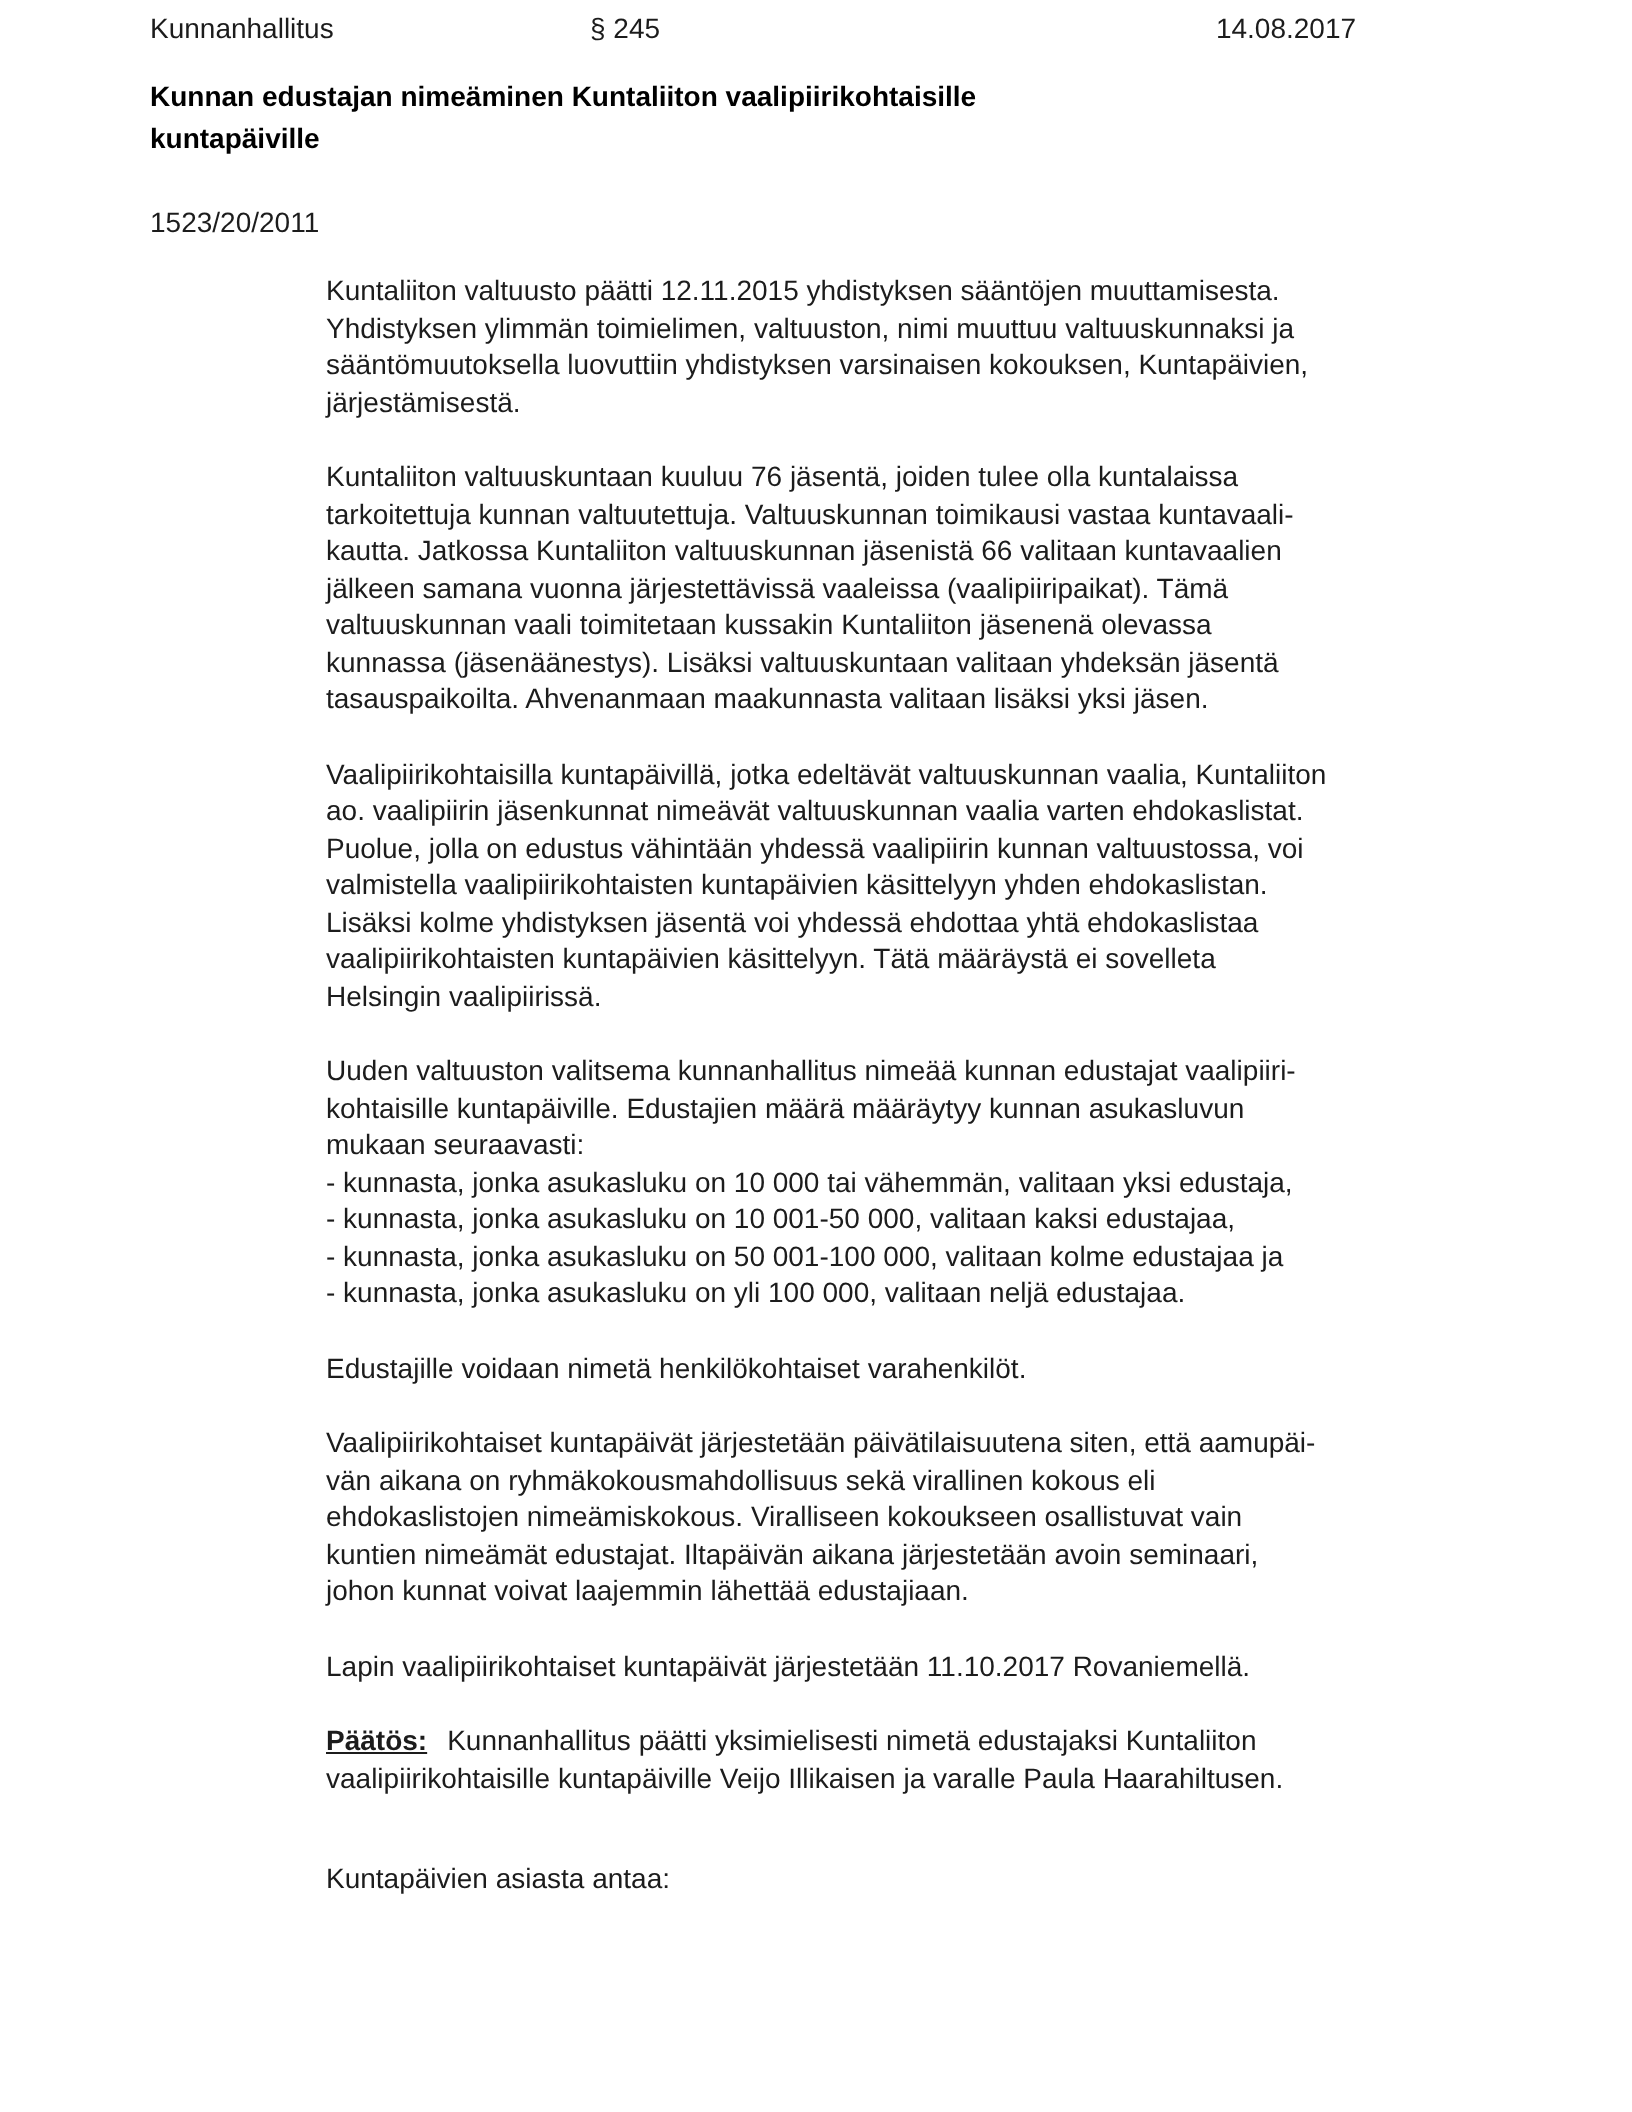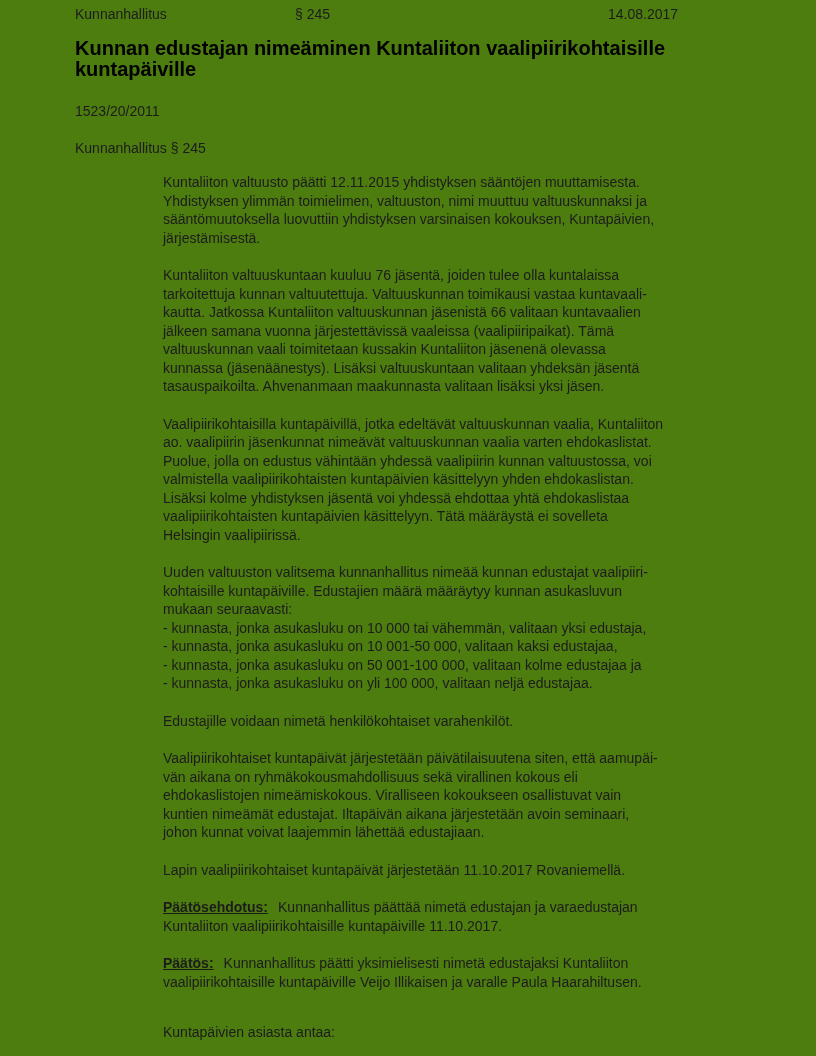--- a/index.html
+++ b/index.html
@@ -1,34 +1,34 @@
 <!DOCTYPE html>
 <html><head>
 <meta charset="utf-8">
 <style>
   html, body { margin: 0; padding: 0; background: #e8e8e8; }
   .page {
     width: 816px; height: 1056px;
     margin: 0 auto;
-    background: #4d7c0f;
+    background: #ffffff;
     color: #1c1c1c;
     font-family: "Liberation Sans", "DejaVu Sans", sans-serif;
     font-size: 14px;
     line-height: 18.5px;
     box-sizing: border-box;
     padding: 5px 50px 0 75px;
     overflow: hidden;
   }
   .hdr { display: flex; line-height: 18px; }
   .hdr-org { width: 220px; }
   .hdr-section { width: 225px; }
   .hdr-date { flex: 1; text-align: center; }
   .doc-title {
     margin: 15px 0 0 0;
-    font-size: 20px;
+    font-size: 14px;
     font-weight: 700;
     line-height: 21px;
     color: #000;
     white-space: pre-line;
   }
   .case-number { margin: 22px 0 0 0; line-height: 18px; }
   .section-ref { margin: 19px 0 0 0; line-height: 18px; }
   .doc-body { margin: 16px 0 0 88px; }
   .para { margin: 0 0 19px 0; white-space: pre-line; }
   .plabel {
@@ -48,21 +48,20 @@
     <span class="hdr-org">Kunnanhallitus</span>
     <span class="hdr-section">§ 245</span>
     <span class="hdr-date">14.08.2017</span>
   </div>
 
   <h1 class="doc-title">Kunnan edustajan nimeäminen Kuntaliiton vaalipiirikohtaisille
 kuntapäiville</h1>
 
   <p class="case-number">1523/20/2011</p>
 
-  <p class="section-ref">Kunnanhallitus § 245</p>
 
   <div class="doc-body">
 
     <p class="para">Kuntaliiton valtuusto päätti 12.11.2015 yhdistyksen sääntöjen muuttamisesta.
 Yhdistyksen ylimmän toimielimen, valtuuston, nimi muuttuu valtuuskunnaksi ja
 sääntömuutoksella luovuttiin yhdistyksen varsinaisen kokouksen, Kuntapäivien,
 järjestämisestä.</p>
 
     <p class="para">Kuntaliiton valtuuskuntaan kuuluu 76 jäsentä, joiden tulee olla kuntalaissa
 tarkoitettuja kunnan valtuutettuja. Valtuuskunnan toimikausi vastaa kuntavaali-
@@ -91,22 +90,20 @@
     <p class="para">Edustajille voidaan nimetä henkilökohtaiset varahenkilöt.</p>
 
     <p class="para">Vaalipiirikohtaiset kuntapäivät järjestetään päivätilaisuutena siten, että aamupäi-
 vän aikana on ryhmäkokousmahdollisuus sekä virallinen kokous eli
 ehdokaslistojen nimeämiskokous. Viralliseen kokoukseen osallistuvat vain
 kuntien nimeämät edustajat. Iltapäivän aikana järjestetään avoin seminaari,
 johon kunnat voivat laajemmin lähettää edustajiaan.</p>
 
     <p class="para">Lapin vaalipiirikohtaiset kuntapäivät järjestetään 11.10.2017 Rovaniemellä.</p>
 
-    <p class="para"><span class="plabel">Päätösehdotus:</span><span>Kunnanhallitus päättää nimetä edustajan ja varaedustajan
-Kuntaliiton vaalipiirikohtaisille kuntapäiville 11.10.2017.</span></p>
 
     <p class="para"><span class="plabel">Päätös:</span><span>Kunnanhallitus päätti yksimielisesti nimetä edustajaksi Kuntaliiton
 vaalipiirikohtaisille kuntapäiville Veijo Illikaisen ja varalle Paula Haarahiltusen.</span></p>
 
     <p class="footer-note">Kuntapäivien asiasta antaa:</p>
 
   </div>
 
 </div>
 

